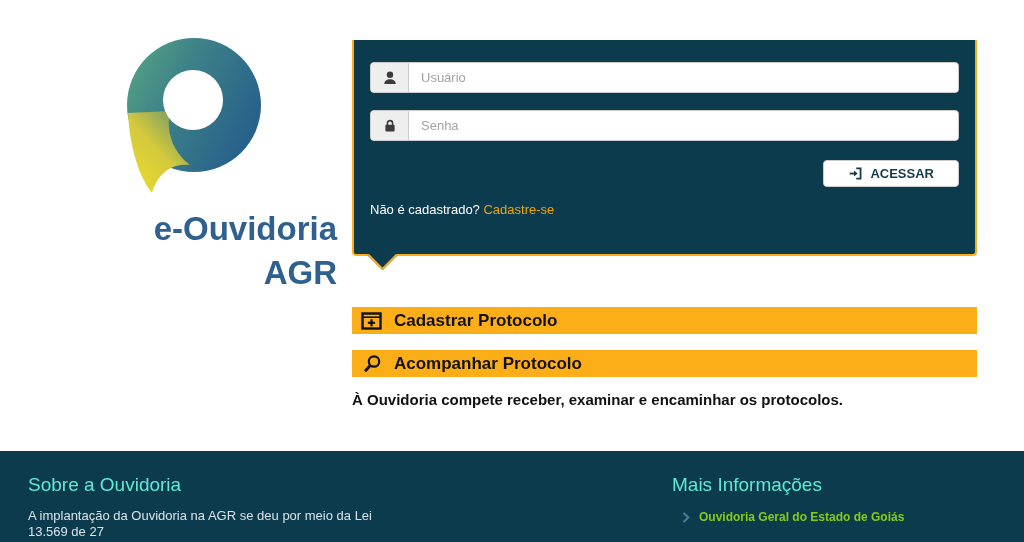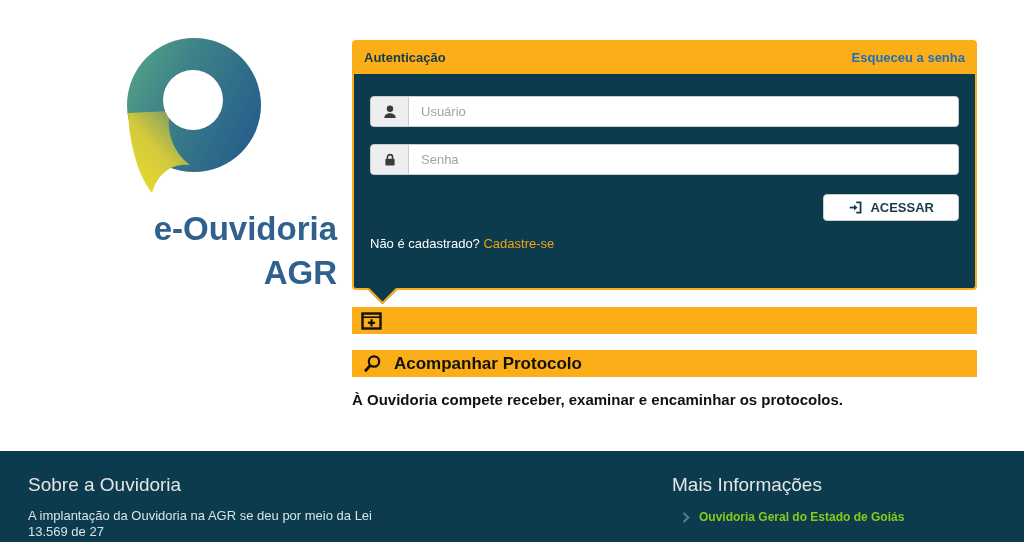--- a/index.html
+++ b/index.html
@@ -62,21 +62,21 @@
   .action-bar.bar2 { top:350px; }
   .action-label { font-size:17px; font-weight:bold; color:#111111; }
 
   
   .description { position:absolute; left:352px; top:391px; font-size:15px; font-weight:bold; color:#111111; }
 
   
   .footer { position:absolute; left:0; top:451px; width:1024px; height:91px; background:#0D3B4E; }
   .footer-col-about { position:absolute; left:28px; top:23px; width:360px; }
   .footer-col-more { position:absolute; left:672px; top:23px; }
-  .footer-heading { color:#e5e5e5; font-size:19px; font-weight:normal; }
+  .footer-heading { color:#5eead4; font-size:19px; font-weight:normal; }
   .footer-text {
     margin-top:12px; color:#D8E3E9; font-size:13px; line-height:15.5px; white-space:pre-line;
   }
   .footer-link-row { margin-top:14px; display:flex; align-items:center; gap:9px; padding-left:10px; }
   .footer-link { color:#84cc16; font-size:12px; font-weight:bold; text-decoration:none; cursor:pointer; }
 </style>
 </head>
 <body>
 
 <div class="brand">
@@ -95,24 +95,20 @@
     </defs>
     <circle cx="82" cy="72" r="67" fill="url(#ringG)"></circle>
     <path d="M16 80 C18 120 30 148 40 160 C46 140 60 130 78 132 C60 118 54 98 58 78 Z" fill="url(#tailG)"></path>
     <circle cx="81" cy="67" r="30" fill="#ffffff"></circle>
   </svg>
   <div class="brand-title">e-Ouvidoria</div>
   <div class="brand-title">AGR</div>
 </div>
 
 <div class="auth-panel">
-  <div class="auth-header">
-    <span class="auth-title">Autenticação</span>
-    <a class="forgot-link">Esqueceu a senha</a>
-  </div>
   <div class="auth-body">
 
     <div class="input-group">
       <span class="input-addon">
         <svg width="16" height="16" viewBox="0 0 16 16">
           <circle cx="8" cy="4.8" r="3.2" fill="#3b3b3b"></circle>
           <path d="M2.3 14c0-3.1 2.6-4.7 5.7-4.7s5.7 1.6 5.7 4.7z" fill="#3b3b3b"></path>
         </svg>
       </span>
       <input type="text" placeholder="Usuário" style="">
@@ -150,20 +146,21 @@
 
 <div class="action-bar bar1">
   <span style="display:inline-flex;">
     <svg width="21" height="18" viewBox="0 0 21 18">
       <rect x="1.5" y="1.5" width="18" height="15" fill="none" stroke="#111111" stroke-width="2.4"></rect>
       <line x1="1.5" y1="5.2" x2="19.5" y2="5.2" stroke="#111111" stroke-width="1.6"></line>
       <line x1="10.5" y1="7.2" x2="10.5" y2="14.4" stroke="#111111" stroke-width="2.2"></line>
       <line x1="6.9" y1="10.8" x2="14.1" y2="10.8" stroke="#111111" stroke-width="2.2"></line>
     </svg>
   </span>
+  <span class="action-label">Cadastrar Protocolo</span>
 </div>
 
 <div class="action-bar bar2">
   <span style="display:inline-flex;">
     <svg width="21" height="20" viewBox="0 0 21 20">
       <circle cx="13" cy="7.5" r="5.2" fill="none" stroke="#111111" stroke-width="2.2"></circle>
       <line x1="9" y1="11.8" x2="4" y2="17.2" stroke="#111111" stroke-width="2.8"></line>
     </svg>
   </span>
   <span class="action-label">Acompanhar Protocolo</span>

